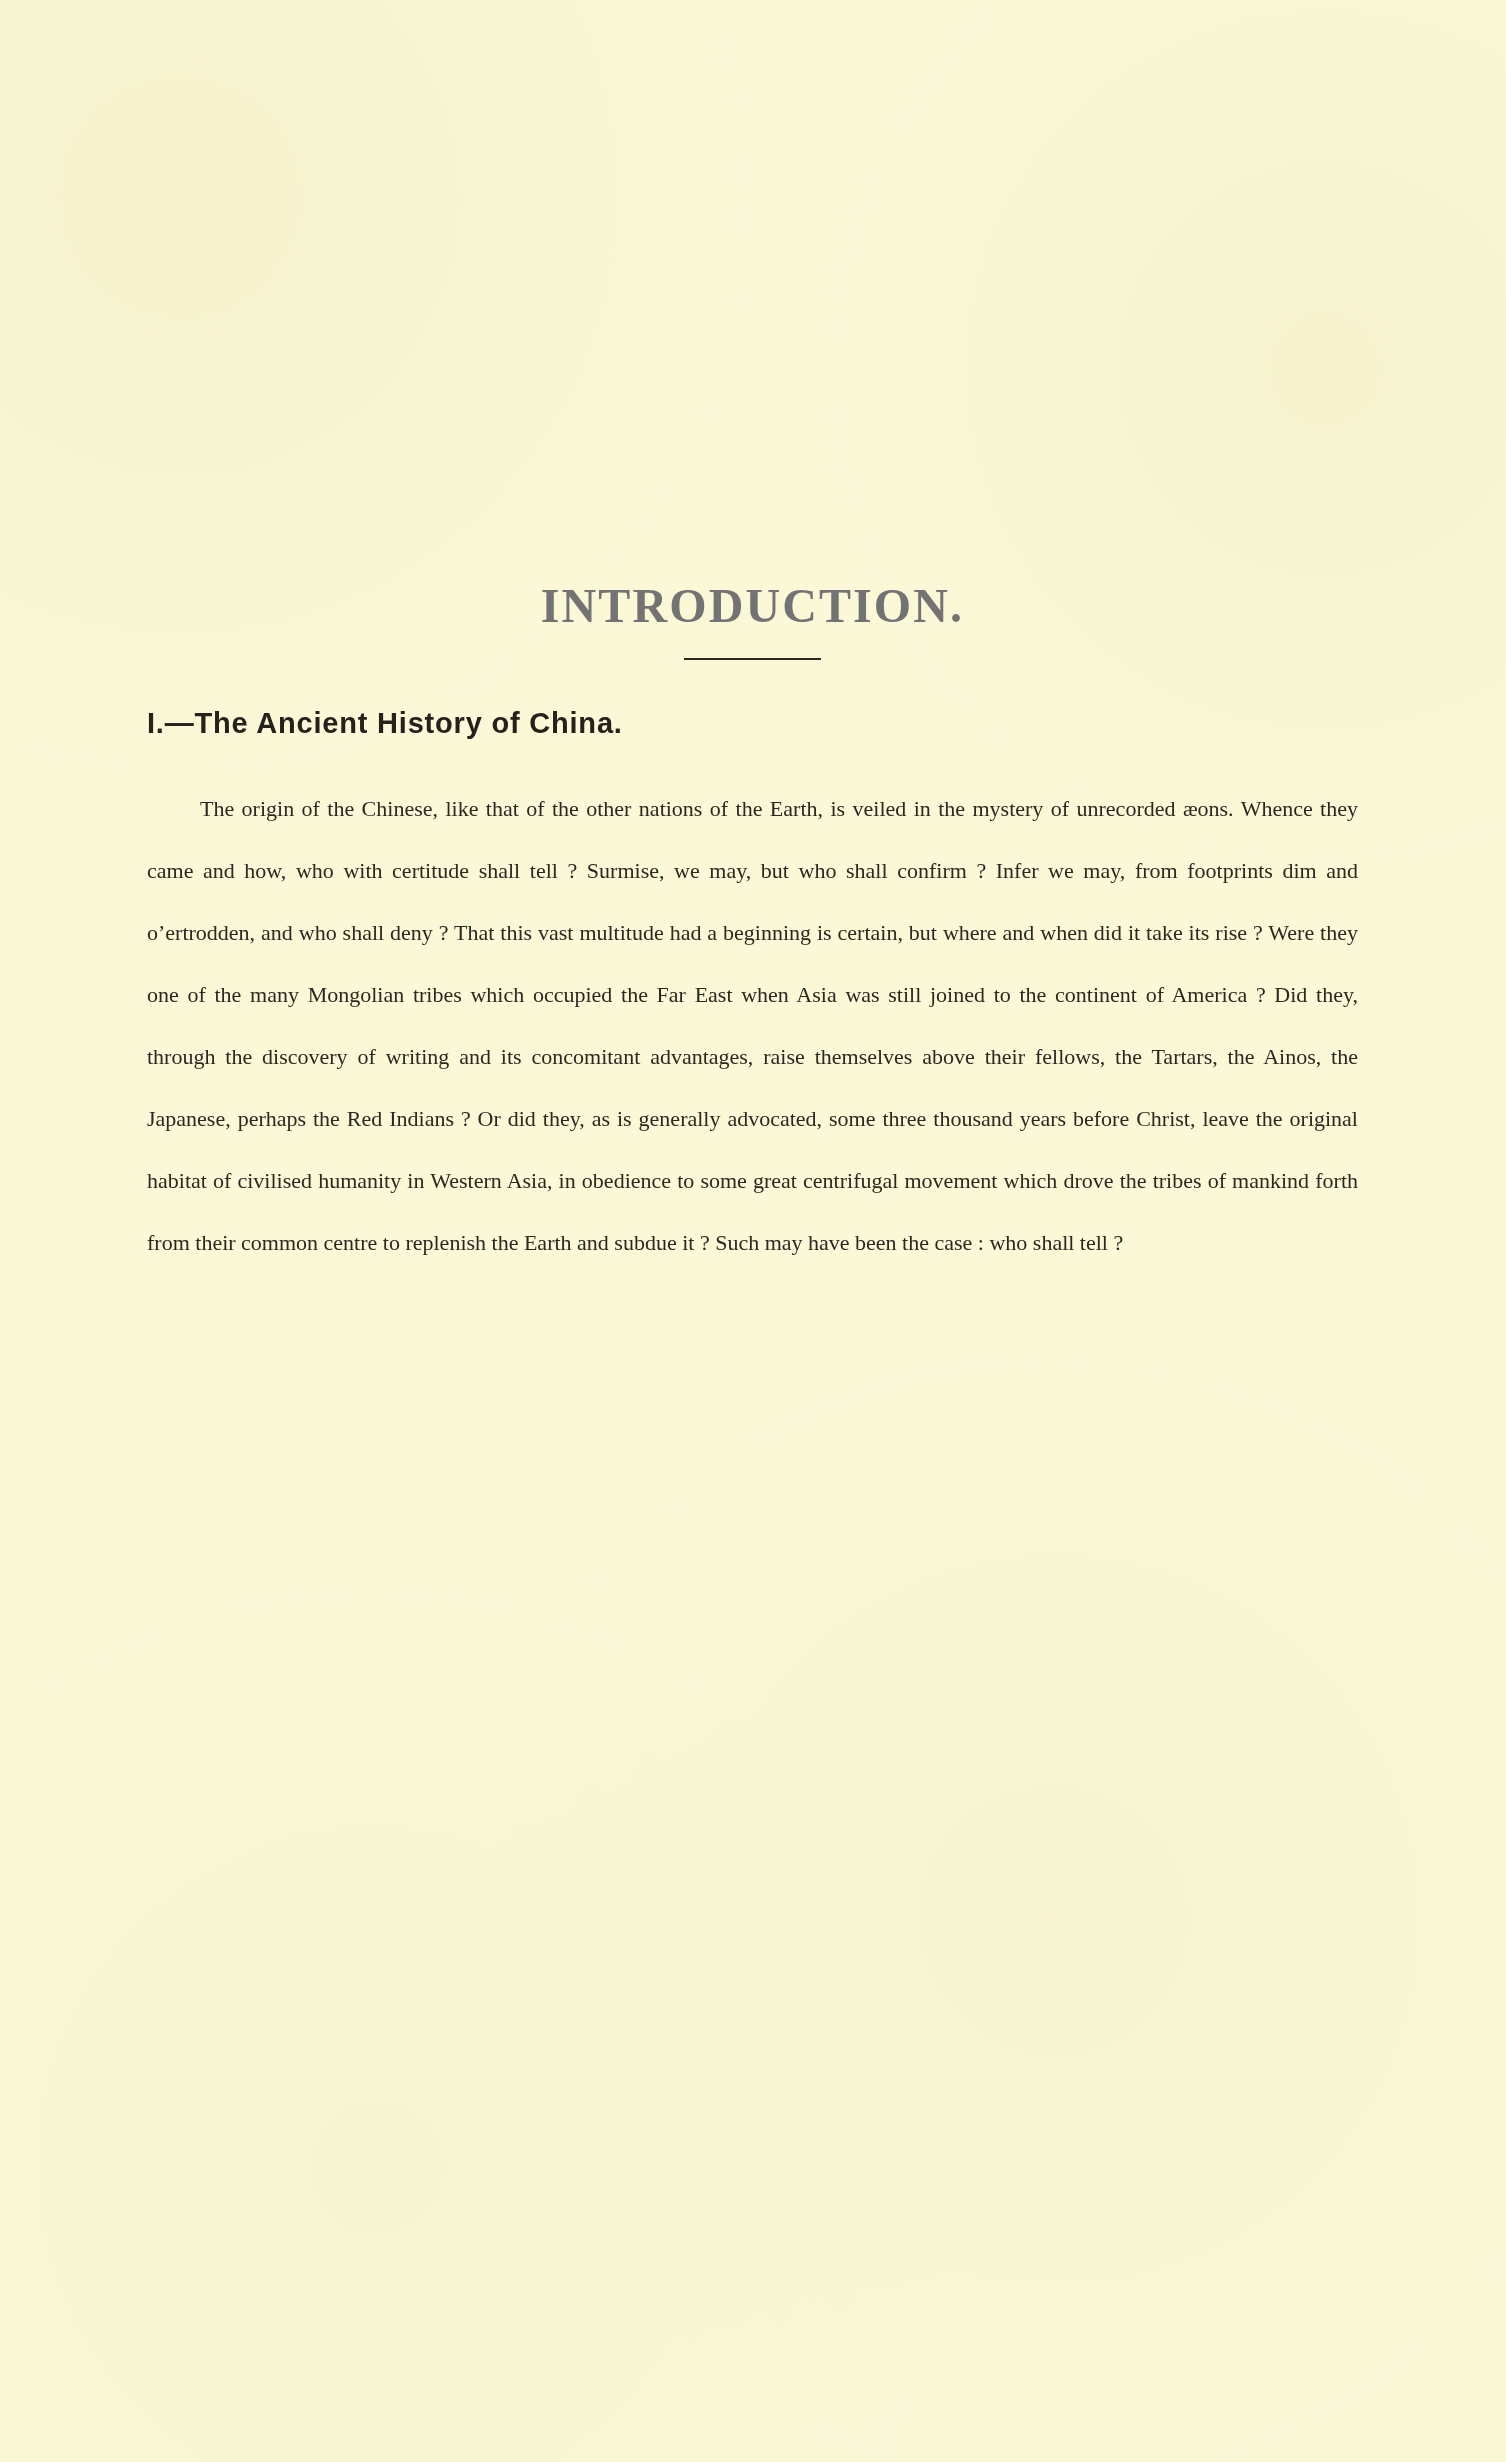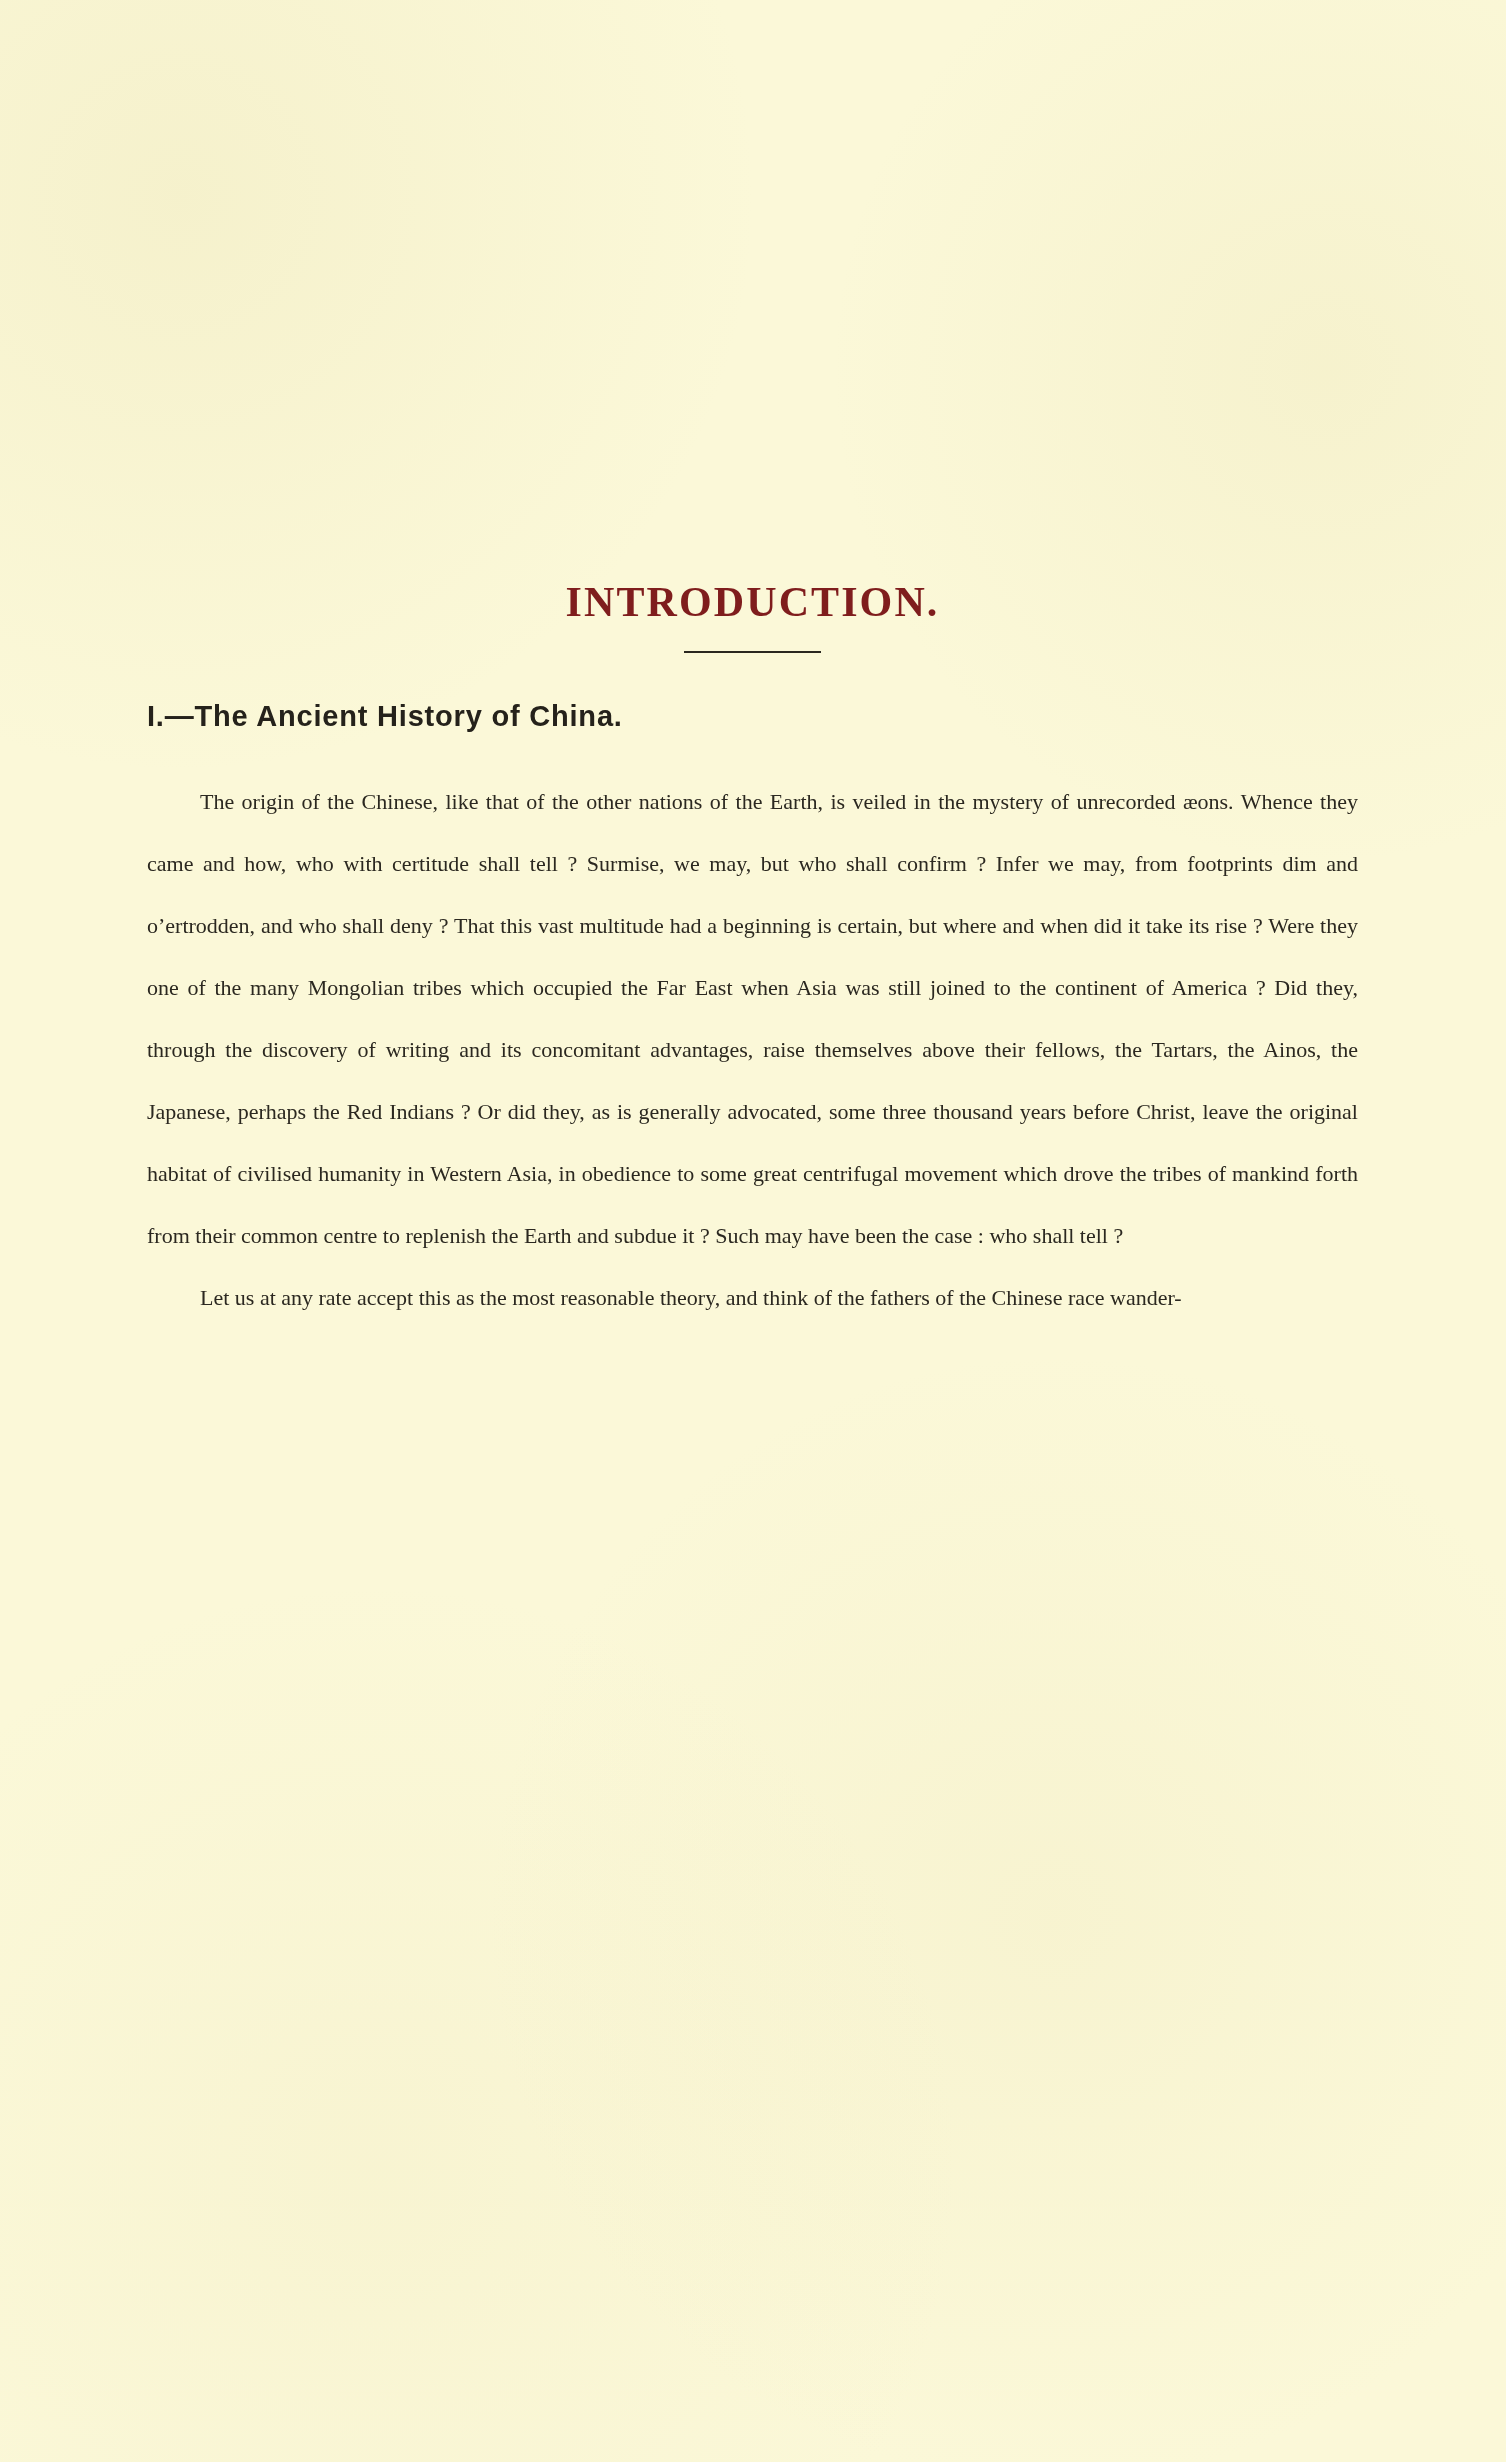--- a/index.html
+++ b/index.html
@@ -36,23 +36,23 @@
     position: absolute;
     left: 147px;
     top: 0;
     width: 1211px;
   }
   .doc-title {
     margin-top: 578px;
     text-align: center;
     font-family: "Liberation Serif", serif;
     font-weight: bold;
-    font-size: 42px;
+    font-size: 48px;
     letter-spacing: 2.1px;
-    color: #7f1d1d;
+    color: #737373;
   }
   .title-rule {
     width: 137px;
     height: 2.7px;
     background: #2a271f;
     margin: 24.6px auto 0 auto;
   }
   .section-heading {
     margin-top: 47px;
     text-align: left;
@@ -88,18 +88,17 @@
   <div class="content">
 
     <div class="doc-title">INTRODUCTION.</div>
 
     <div class="title-rule"></div>
 
     <div class="section-heading">I.—The Ancient History of China.</div>
 
     <div class="body-text">
       <p class="indent">The origin of the Chinese, like that of the other nations of the Earth, is veiled in the mystery of unrecorded æons. Whence they came and how, who with certitude shall tell ? Surmise, we may, but who shall confirm ?  Infer we may, from footprints dim and o’ertrodden, and who shall deny ? That this vast multitude had a beginning is certain, but where and when did it take its rise ?  Were they one of the many Mongolian tribes which occupied the Far East when Asia was still joined to the continent of America ? Did they, through the discovery of writing and its concomitant advantages, raise themselves above their fellows, the Tartars, the Ainos, the Japanese, perhaps the Red Indians ?  Or did they, as is generally advocated, some three thousand years before Christ, leave the original habitat of civilised humanity in Western Asia, in obedience to some great centrifugal movement which drove the tribes of mankind forth from their common centre to replenish the Earth and subdue it ?  Such may have been the case : who shall tell ?</p>
-      <p class="indent para-last">Let us at any rate accept this as the most reasonable theory, and think of the fathers of the Chinese race wander-</p>
     </div>
 
   </div>
 </div>
 
 
 </body></html>

